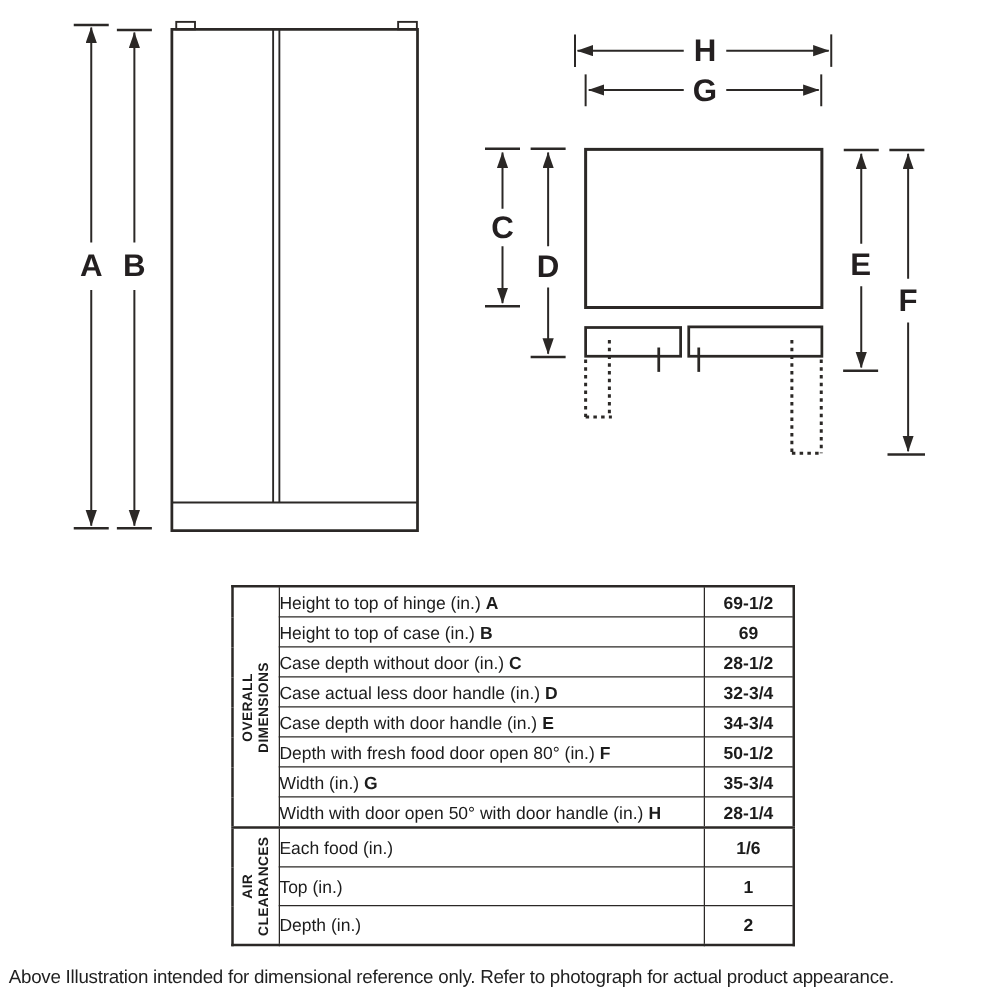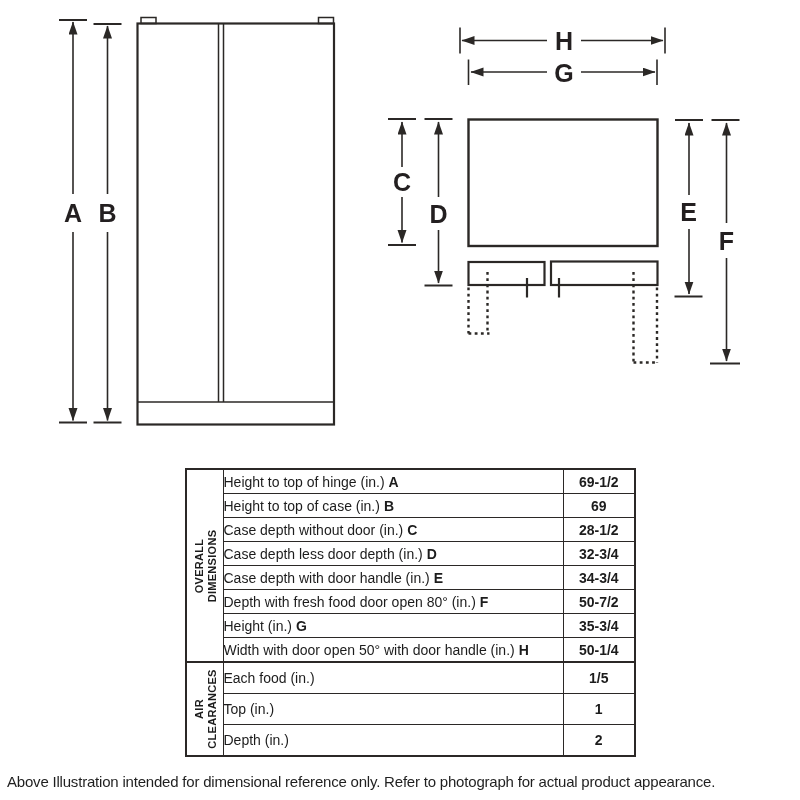--- a/index.html
+++ b/index.html
@@ -172,49 +172,49 @@
       </tr>
       <tr class="row-std">
         <td class="desc"><span>Height to top of case (in.)</span><b>B</b></td>
         <td class="val">69</td>
       </tr>
       <tr class="row-std">
         <td class="desc"><span>Case depth without door (in.)</span><b>C</b></td>
         <td class="val">28-1/2</td>
       </tr>
       <tr class="row-std">
-        <td class="desc"><span>Case depth less door depth (in.)</span><b>D</b></td>
+        <td class="desc"><span>Case actual less door handle (in.)</span><b>D</b></td>
         <td class="val">32-3/4</td>
       </tr>
       <tr class="row-std">
         <td class="desc"><span>Case depth with door handle (in.)</span><b>E</b></td>
         <td class="val">34-3/4</td>
       </tr>
       <tr class="row-std">
         <td class="desc"><span>Depth with fresh food door open 80° (in.)</span><b>F</b></td>
-        <td class="val">50-7/2</td>
-      </tr>
-      <tr class="row-std">
-        <td class="desc"><span>Height (in.)</span><b>G</b></td>
+        <td class="val">50-1/2</td>
+      </tr>
+      <tr class="row-std">
+        <td class="desc"><span>Width (in.)</span><b>G</b></td>
         <td class="val">35-3/4</td>
       </tr>
       <tr class="row-std">
         <td class="desc"><span>Width with door open 50° with door handle (in.)</span><b>H</b></td>
-        <td class="val">50-1/4</td>
+        <td class="val">28-1/4</td>
       </tr>
 
       <tr class="row-tall section-start">
         <td class="sec" rowspan="3">
           <div class="vlabel">
             <div>AIR</div>
             <div>CLEARANCES</div>
           </div>
         </td>
         <td class="desc"><span>Each food (in.)</span><b></b></td>
-        <td class="val">1/5</td>
+        <td class="val">1/6</td>
       </tr>
       <tr class="row-tall">
         <td class="desc"><span>Top (in.)</span><b></b></td>
         <td class="val">1</td>
       </tr>
       <tr class="row-tall">
         <td class="desc"><span>Depth (in.)</span><b></b></td>
         <td class="val">2</td>
       </tr>
     </tbody>

